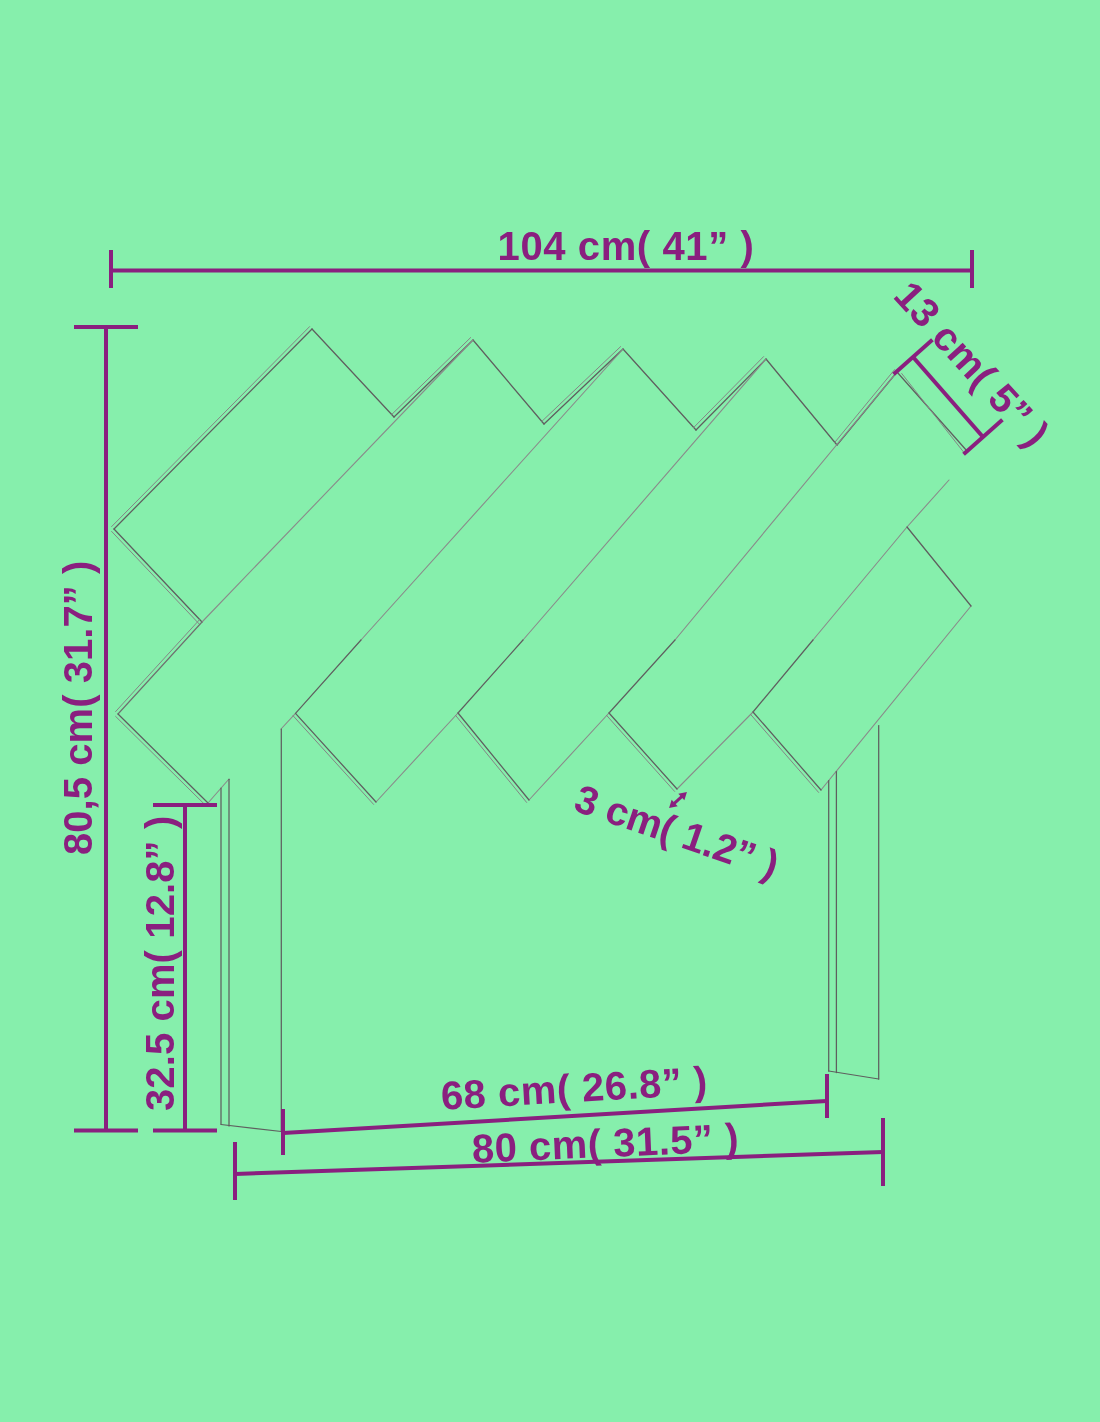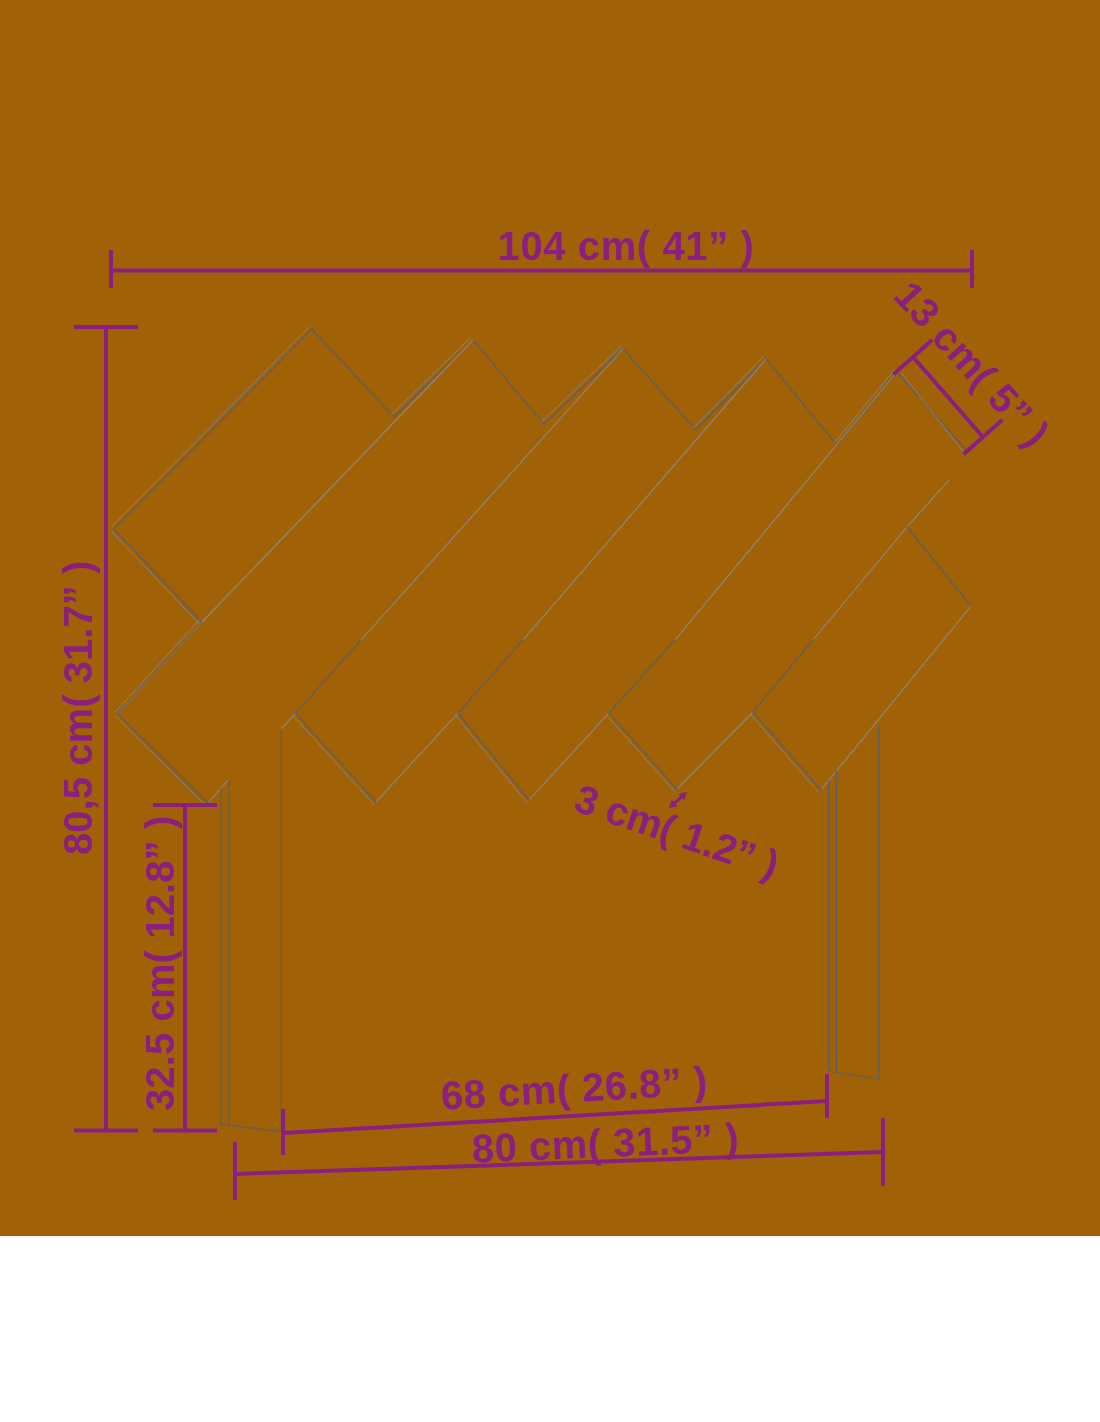--- a/index.html
+++ b/index.html
@@ -1,16 +1,16 @@
 <!DOCTYPE html>
 <html><head>
 <meta charset="utf-8">
 <style>
   html,body{margin:0;padding:0;background:#ffffff;}
-  #stage{position:relative;width:1100px;height:1236px;background:#a16207;overflow:hidden;}
+  #stage{position:relative;width:1100px;height:1422px;background:#86efac;overflow:hidden;}
   svg{position:absolute;left:0;top:0;}
   text{font-family:"Liberation Sans", sans-serif;font-weight:bold;fill:#8a1f7f;}
 </style>
 </head>
 <body>
 <div id="stage">
 <svg width="1100" height="1422" viewBox="0 0 1100 1422">
 
   <g stroke="#5f5f5f" stroke-width="1.25" fill="none" stroke-linecap="round">
 

